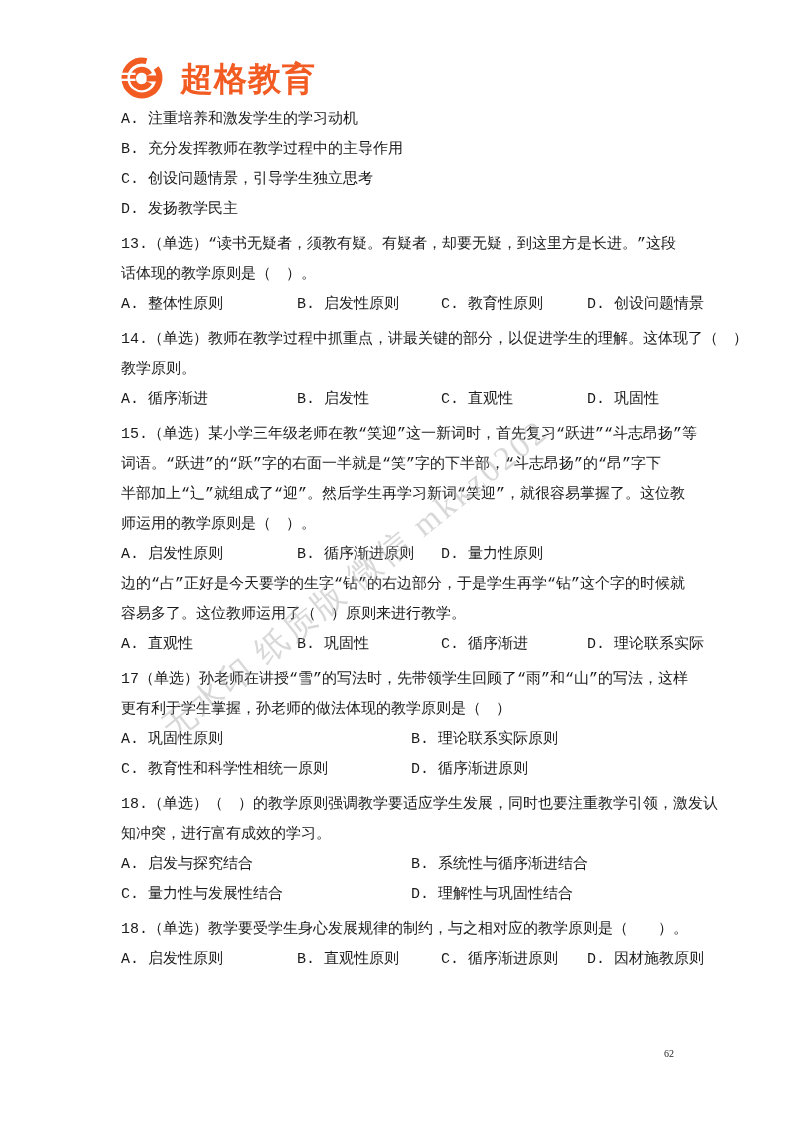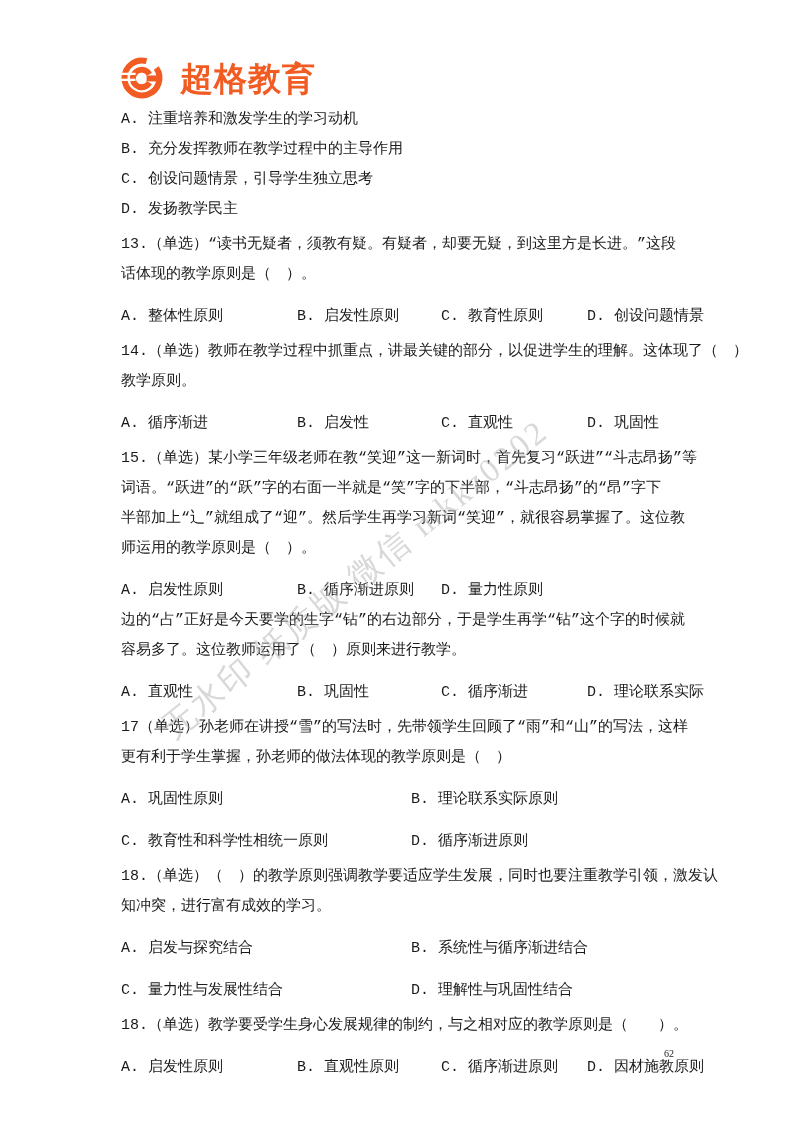--- a/index.html
+++ b/index.html
@@ -26,21 +26,21 @@
     pointer-events:none;z-index:3;
   }
 
   
   .content{
     position:absolute;left:121px;top:105px;width:578px;
     font-size:15px;z-index:2;
   }
   .line{height:30px;line-height:30px;white-space:nowrap;font-family:Liberation Mono, monospace;}
   .qstart{margin-top:5px;}
-  .optrow{display:flex;margin-top:12px;}
+  .optrow{display:flex;}
   .opt{flex:0 0 auto;white-space:nowrap;}
   .opt4 > .opt:nth-child(1){width:176px;}
   .opt4 > .opt:nth-child(2){width:144px;}
   .opt4 > .opt:nth-child(3){width:146px;}
   .opt2 > .opt:nth-child(1){width:290px;}
 
   .pagenum{
     position:absolute;left:664px;top:1048px;font-size:10px;color:#222;
   }
 </style>

